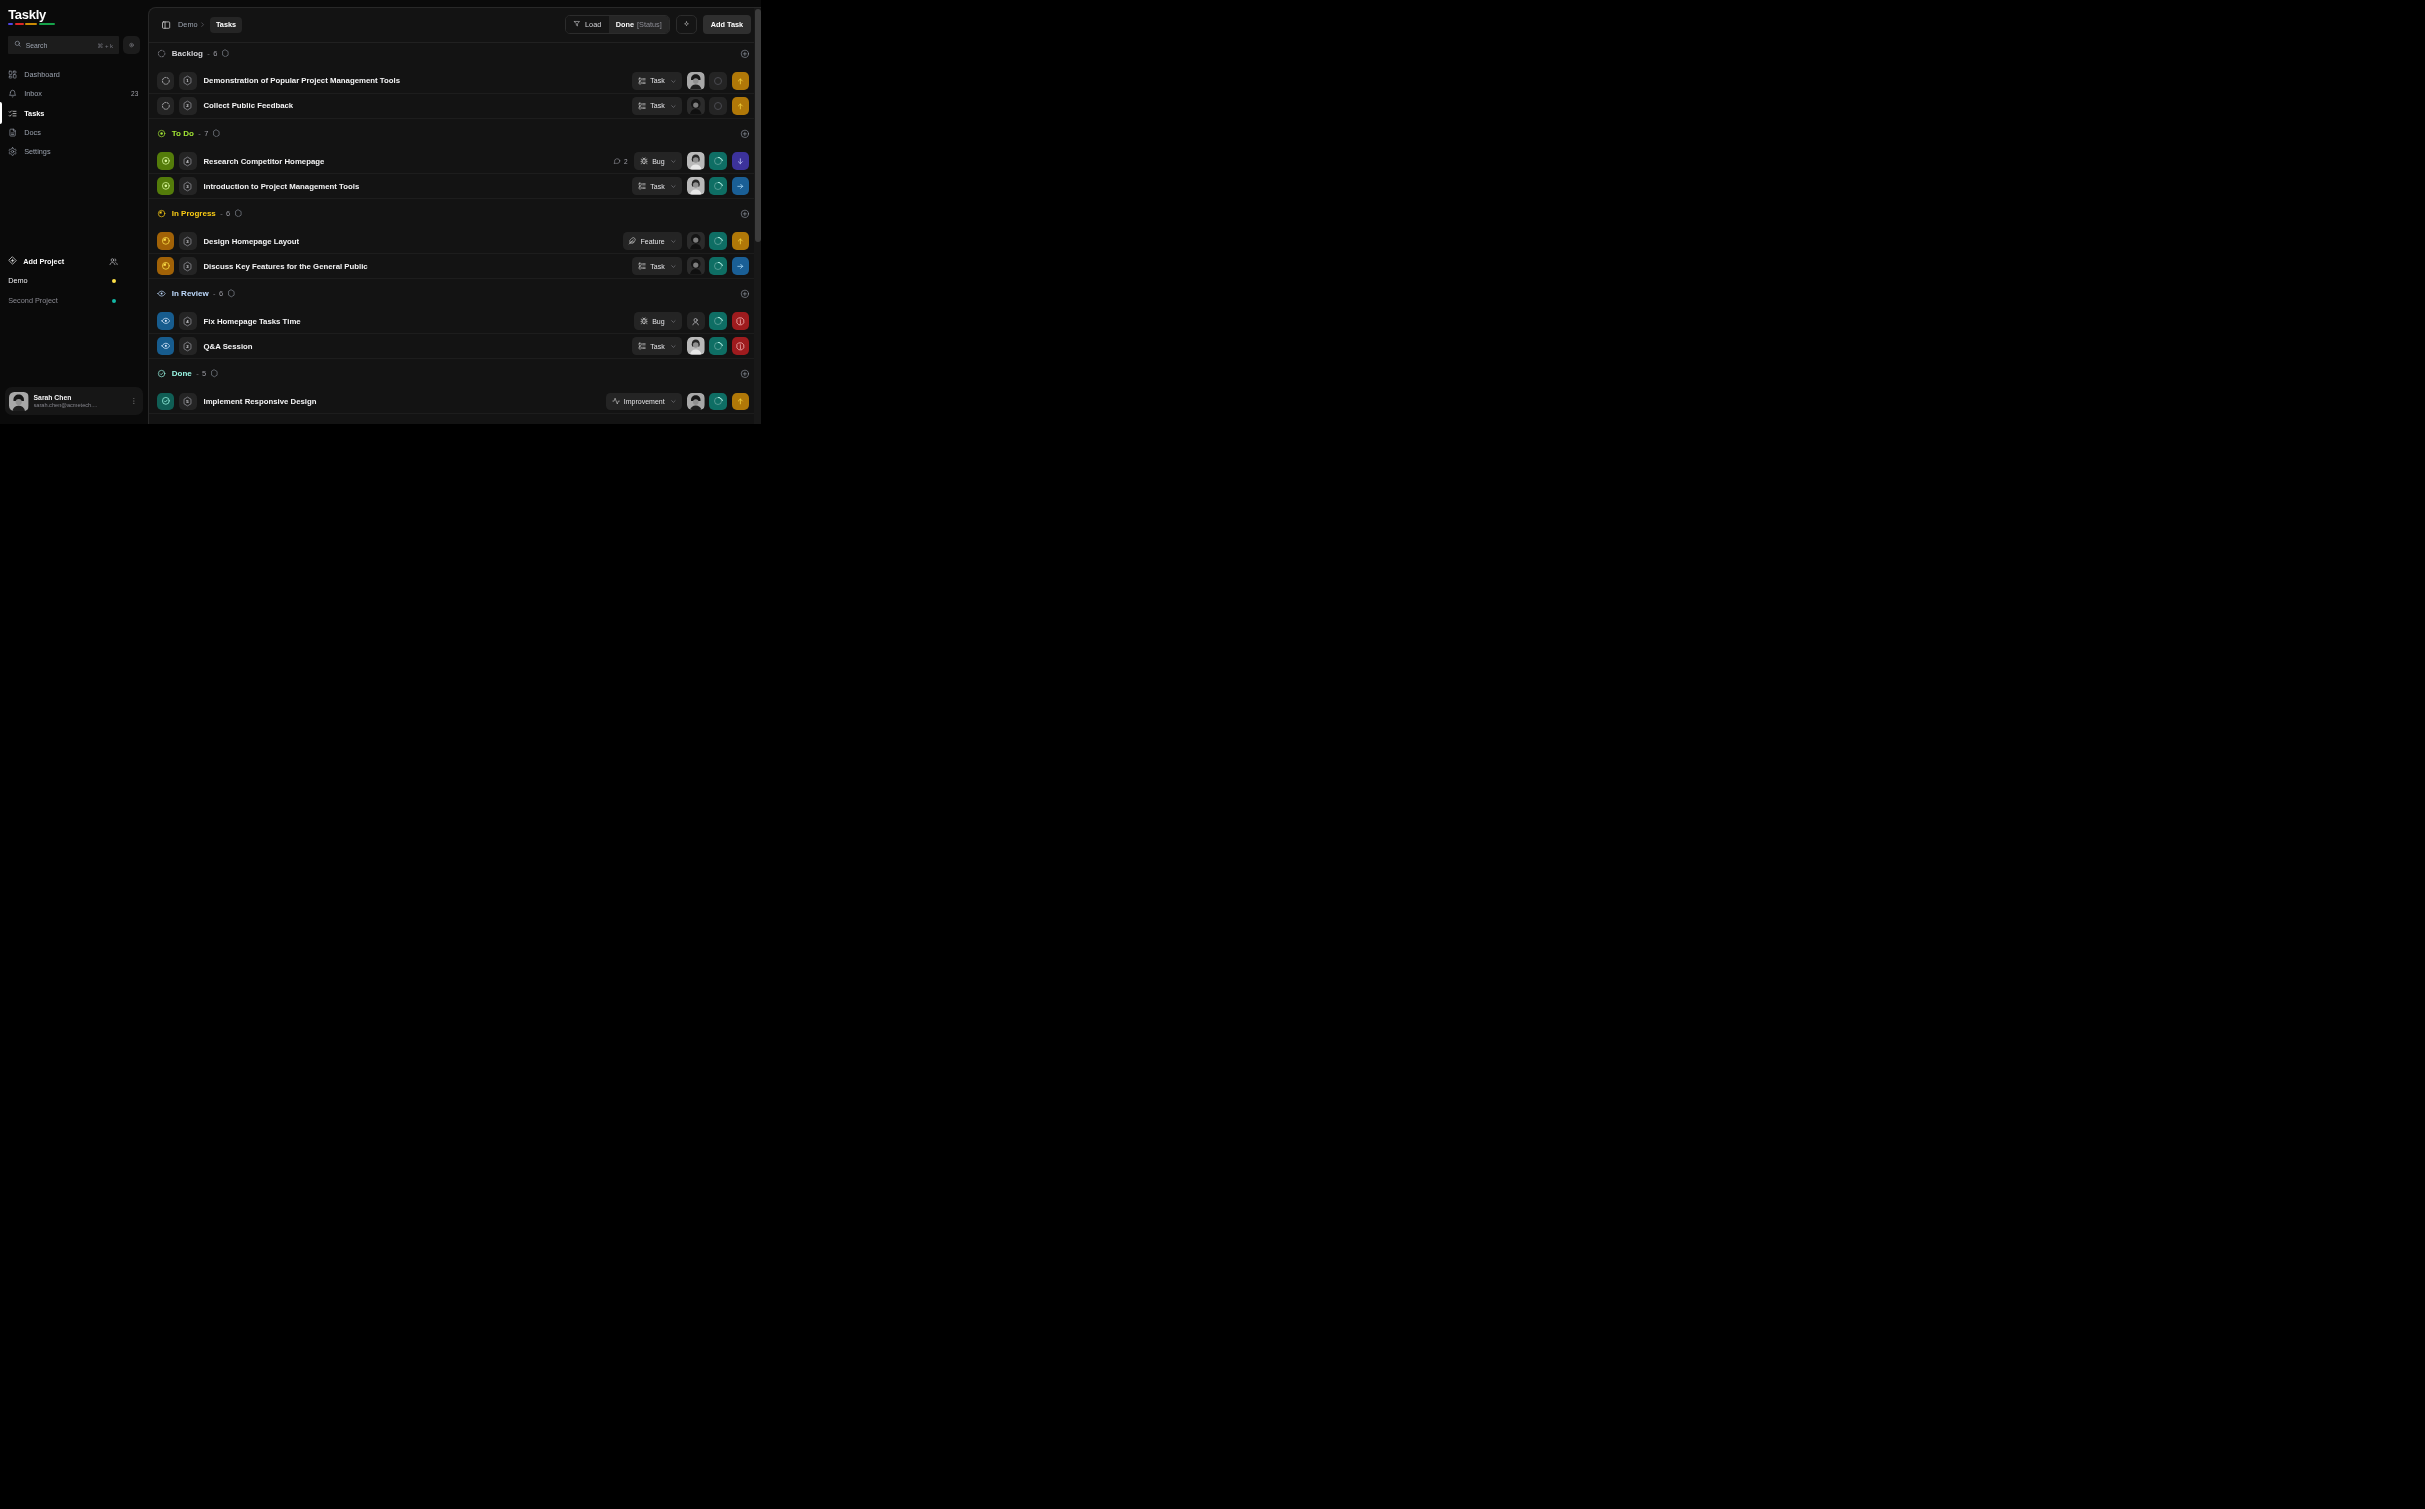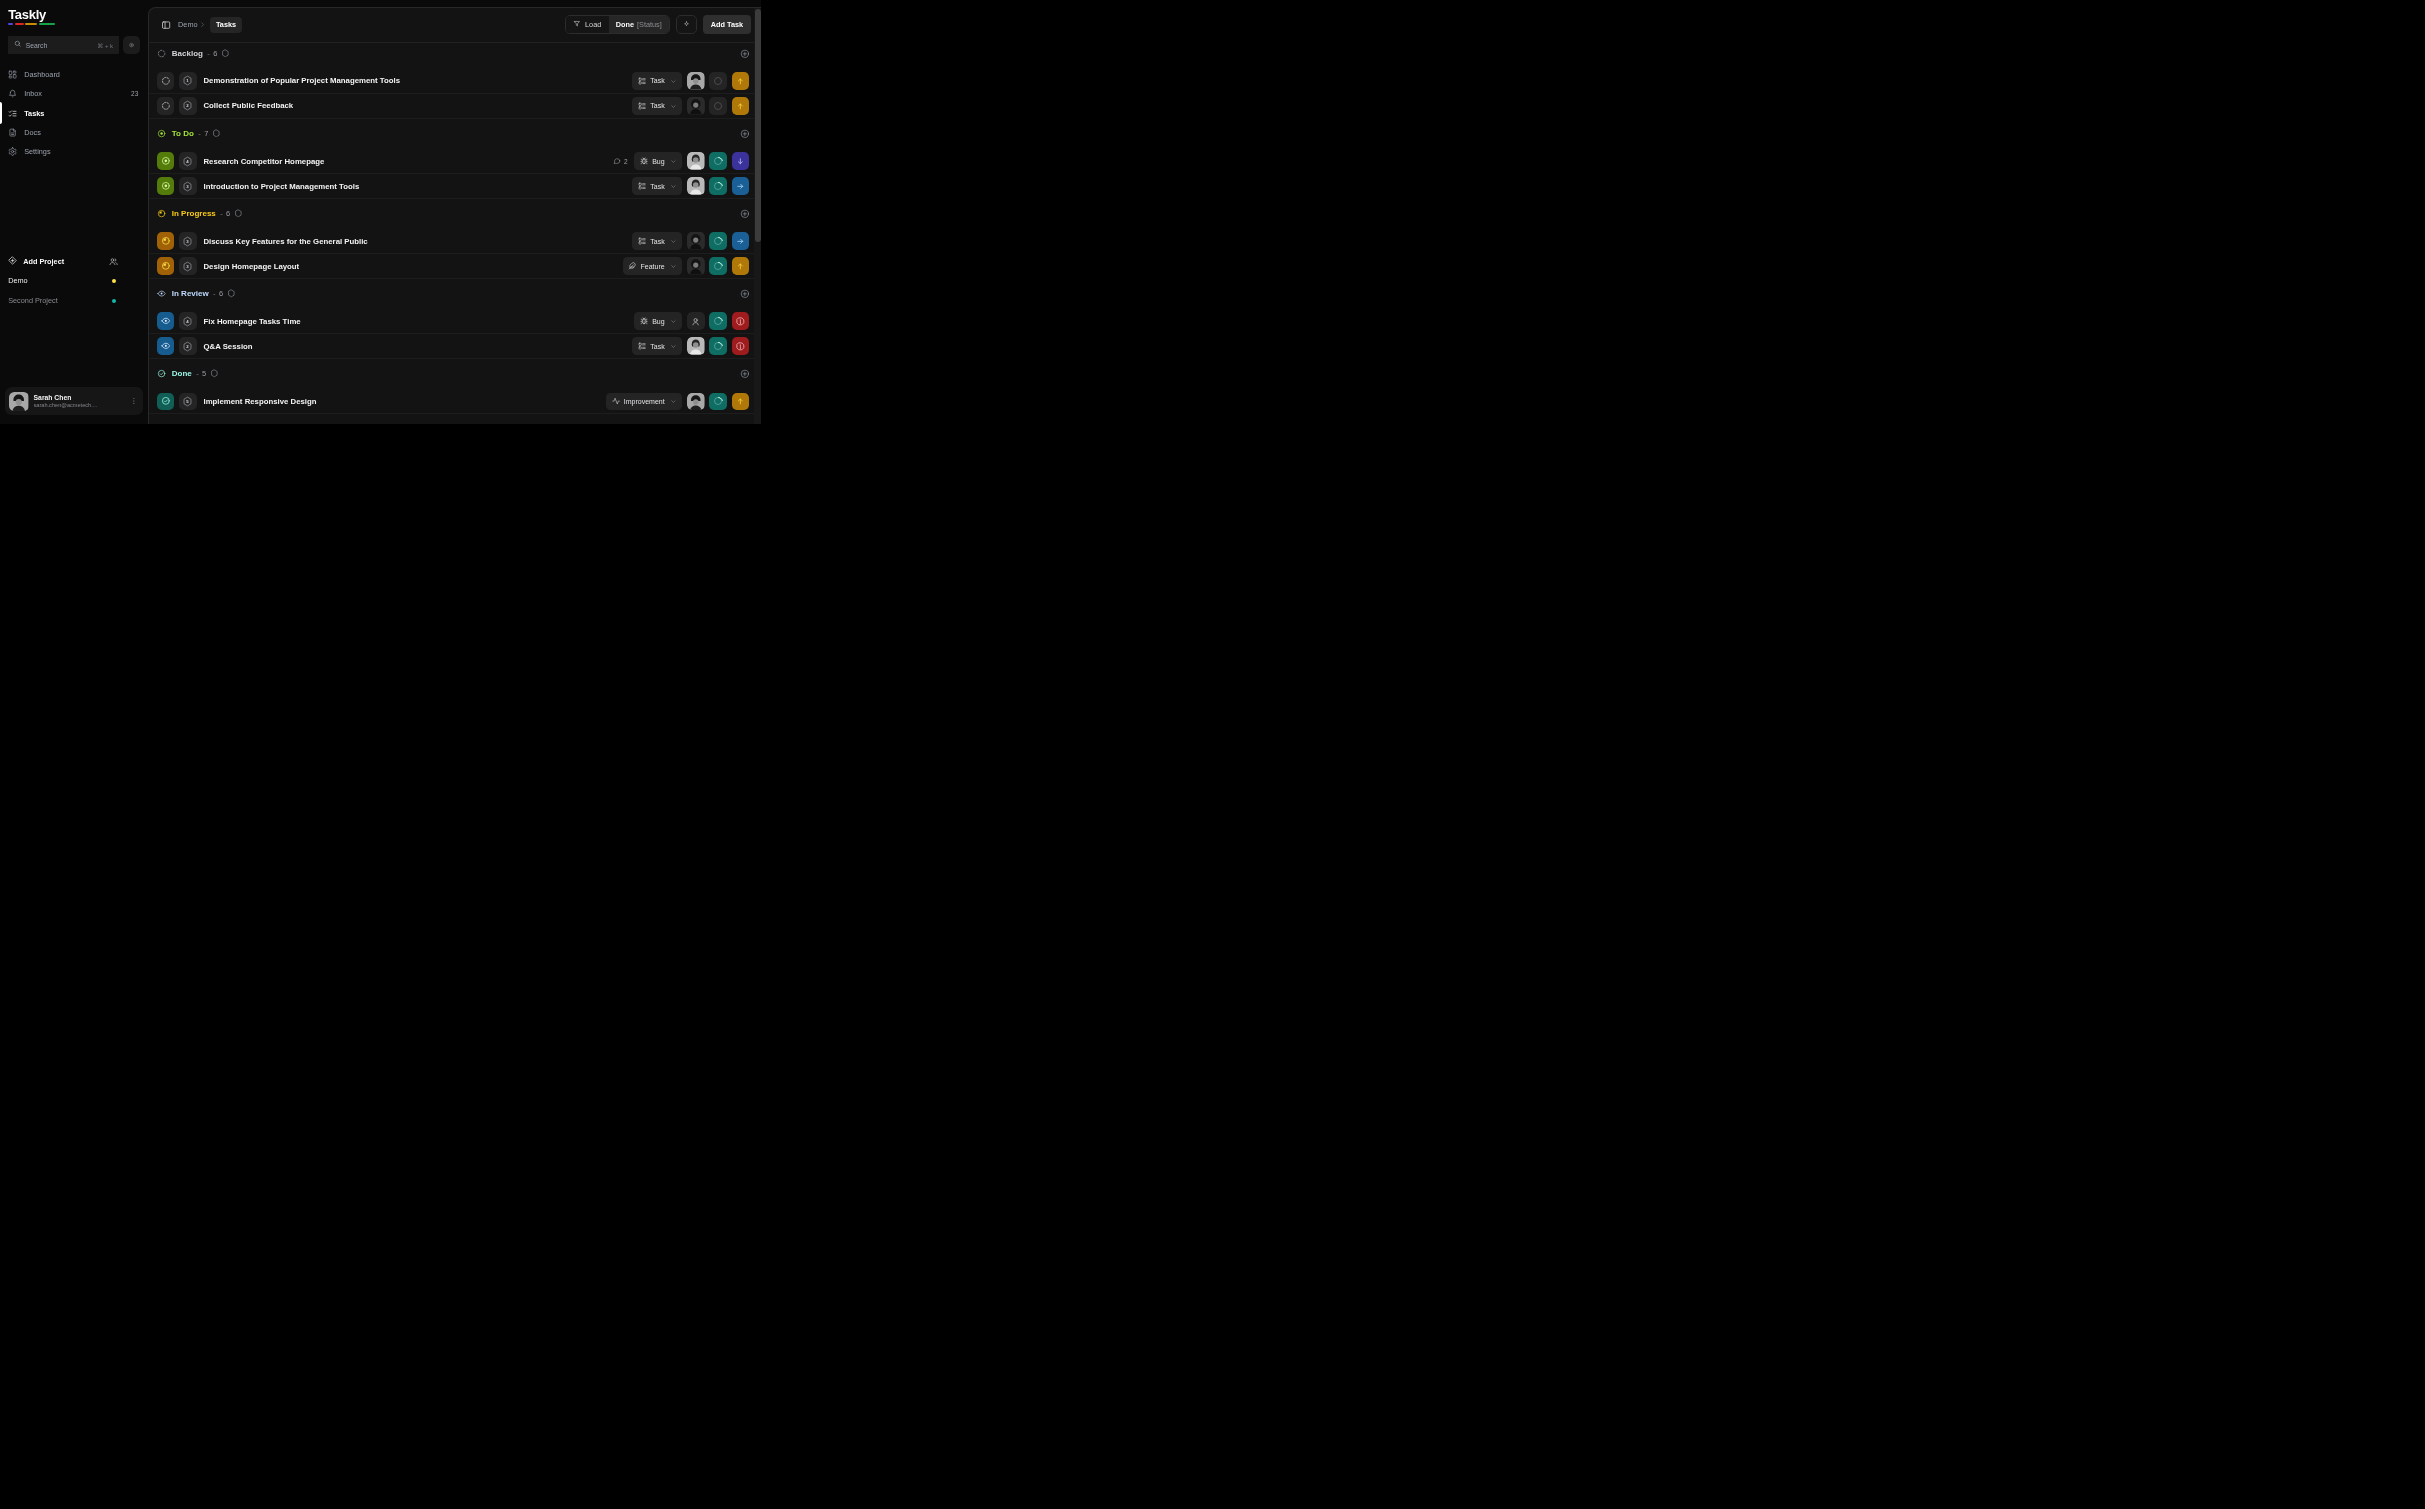--- a/index.html
+++ b/index.html
@@ -537,20 +537,68 @@
                 <circle cx="12" cy="12" r="8.5"></circle>
                 <path d="M12 12V5.8A6.2 6.2 0 0 0 5.8 12Z" fill="currentColor" stroke="none"></path>
               </svg>
             </button>
             <button class="chip chip-priority">
               <svg width="11" height="11" viewBox="0 0 24 24" fill="none" stroke="#a6a6ae" stroke-width="1.4" stroke-linejoin="round">
                 <path d="M12 2.4 19.6 7v10L12 21.6 4.4 17V7Z"></path>
                 <text x="12" y="15.3" text-anchor="middle" font-size="9.5" font-weight="700" fill="#d9d9de" stroke="none">3</text>
               </svg>
             </button>
+            <span class="row-title">Design Homepage Layout</span>
+            <span class="row-spacer"></span>
+            <button class="type-btn">
+              <span class="type-ic">
+                <svg width="8.2" height="8.2" viewBox="0 0 24 24" fill="none" stroke="currentColor" stroke-width="1.6" stroke-linecap="round" stroke-linejoin="round">
+                  <path d="M19.7 12.3a6 6 0 0 0-8.5-8.5L5.5 9.5V18h8.5Z"></path>
+                  <path d="M16 8 3.5 20.5"></path>
+                  <path d="M17 14.5H9"></path>
+                </svg>
+              </span>
+              <span class="type-lbl">Feature</span>
+              <span class="type-chev">
+                <svg width="6.8" height="6.8" viewBox="0 0 24 24" fill="none" stroke="currentColor" stroke-width="2" stroke-linecap="round" stroke-linejoin="round">
+                  <path d="m6 9.5 6 6 6-6"></path>
+                </svg>
+              </span>
+            </button>
+            <button class="chip chip-avatar">
+              <svg width="17.5" height="17.5" viewBox="0 0 24 24">
+                <rect width="24" height="24" fill="#2b2b2b"></rect>
+                <circle cx="12" cy="9.5" r="6.6" fill="#141414"></circle>
+                <circle cx="12" cy="11" r="3.6" fill="#7d7d7d"></circle>
+                <path d="M4 24c.8-5 4-7.5 8-7.5s7.2 2.5 8 7.5Z" fill="#101010"></path>
+              </svg>
+            </button>
+            <button class="chip" style="background:#0e6e64">
+              <span class="ring-t"></span>
+            </button>
+            <button class="chip" style="background:#b07808;color:#fde047">
+              <svg width="8.7" height="8.7" viewBox="0 0 24 24" fill="none" stroke="currentColor" stroke-width="2" stroke-linecap="round" stroke-linejoin="round">
+                <path d="M12 19V5.5"></path>
+                <path d="m6.5 11 5.5-5.5L17.5 11"></path>
+              </svg>
+            </button>
+          </div>
+          <div class="row">
+            <button class="chip" style="background:#a16207;color:#fde047">
+              <svg width="9.7" height="9.7" viewBox="0 0 24 24" fill="none" stroke="currentColor" stroke-width="1.9" stroke-linecap="round" stroke-linejoin="round">
+                <circle cx="12" cy="12" r="8.5"></circle>
+                <path d="M12 12V5.8A6.2 6.2 0 0 0 5.8 12Z" fill="currentColor" stroke="none"></path>
+              </svg>
+            </button>
+            <button class="chip chip-priority">
+              <svg width="11" height="11" viewBox="0 0 24 24" fill="none" stroke="#a6a6ae" stroke-width="1.4" stroke-linejoin="round">
+                <path d="M12 2.4 19.6 7v10L12 21.6 4.4 17V7Z"></path>
+                <text x="12" y="15.3" text-anchor="middle" font-size="9.5" font-weight="700" fill="#d9d9de" stroke="none">3</text>
+              </svg>
+            </button>
             <span class="row-title">Discuss Key Features for the General Public</span>
             <span class="row-spacer"></span>
             <button class="type-btn">
               <span class="type-ic">
                 <svg width="8.2" height="8.2" viewBox="0 0 24 24" fill="none" stroke="currentColor" stroke-width="1.6" stroke-linecap="round" stroke-linejoin="round">
                   <rect x="3" y="3.5" width="6.5" height="6.5" rx="1"></rect>
                   <rect x="3" y="14" width="6.5" height="6.5" rx="1"></rect>
                   <path d="M13.5 5h7.5M13.5 8.5h7.5M13.5 15.5h7.5M13.5 19h7.5"></path>
                 </svg>
               </span>
@@ -569,68 +617,20 @@
                 <path d="M4 24c.8-5 4-7.5 8-7.5s7.2 2.5 8 7.5Z" fill="#101010"></path>
               </svg>
             </button>
             <button class="chip" style="background:#0e6e64">
               <span class="ring-t"></span>
             </button>
             <button class="chip" style="background:#1a5f96;color:#bae6fd">
               <svg width="8.7" height="8.7" viewBox="0 0 24 24" fill="none" stroke="currentColor" stroke-width="2" stroke-linecap="round" stroke-linejoin="round">
                 <path d="M5 12h13.5"></path>
                 <path d="m13 6.5 5.5 5.5-5.5 5.5"></path>
-              </svg>
-            </button>
-          </div>
-          <div class="row">
-            <button class="chip" style="background:#a16207;color:#fde047">
-              <svg width="9.7" height="9.7" viewBox="0 0 24 24" fill="none" stroke="currentColor" stroke-width="1.9" stroke-linecap="round" stroke-linejoin="round">
-                <circle cx="12" cy="12" r="8.5"></circle>
-                <path d="M12 12V5.8A6.2 6.2 0 0 0 5.8 12Z" fill="currentColor" stroke="none"></path>
-              </svg>
-            </button>
-            <button class="chip chip-priority">
-              <svg width="11" height="11" viewBox="0 0 24 24" fill="none" stroke="#a6a6ae" stroke-width="1.4" stroke-linejoin="round">
-                <path d="M12 2.4 19.6 7v10L12 21.6 4.4 17V7Z"></path>
-                <text x="12" y="15.3" text-anchor="middle" font-size="9.5" font-weight="700" fill="#d9d9de" stroke="none">3</text>
-              </svg>
-            </button>
-            <span class="row-title">Design Homepage Layout</span>
-            <span class="row-spacer"></span>
-            <button class="type-btn">
-              <span class="type-ic">
-                <svg width="8.2" height="8.2" viewBox="0 0 24 24" fill="none" stroke="currentColor" stroke-width="1.6" stroke-linecap="round" stroke-linejoin="round">
-                  <path d="M19.7 12.3a6 6 0 0 0-8.5-8.5L5.5 9.5V18h8.5Z"></path>
-                  <path d="M16 8 3.5 20.5"></path>
-                  <path d="M17 14.5H9"></path>
-                </svg>
-              </span>
-              <span class="type-lbl">Feature</span>
-              <span class="type-chev">
-                <svg width="6.8" height="6.8" viewBox="0 0 24 24" fill="none" stroke="currentColor" stroke-width="2" stroke-linecap="round" stroke-linejoin="round">
-                  <path d="m6 9.5 6 6 6-6"></path>
-                </svg>
-              </span>
-            </button>
-            <button class="chip chip-avatar">
-              <svg width="17.5" height="17.5" viewBox="0 0 24 24">
-                <rect width="24" height="24" fill="#2b2b2b"></rect>
-                <circle cx="12" cy="9.5" r="6.6" fill="#141414"></circle>
-                <circle cx="12" cy="11" r="3.6" fill="#7d7d7d"></circle>
-                <path d="M4 24c.8-5 4-7.5 8-7.5s7.2 2.5 8 7.5Z" fill="#101010"></path>
-              </svg>
-            </button>
-            <button class="chip" style="background:#0e6e64">
-              <span class="ring-t"></span>
-            </button>
-            <button class="chip" style="background:#b07808;color:#fde047">
-              <svg width="8.7" height="8.7" viewBox="0 0 24 24" fill="none" stroke="currentColor" stroke-width="2" stroke-linecap="round" stroke-linejoin="round">
-                <path d="M12 19V5.5"></path>
-                <path d="m6.5 11 5.5-5.5L17.5 11"></path>
               </svg>
             </button>
           </div>
         </section>
         <section>
           <div class="sec-head">
             <span class="sec-status" style="color:#bfdbfe">
               <svg width="9.2" height="9.2" viewBox="0 0 24 24" fill="none" stroke="currentColor" stroke-width="1.8" stroke-linecap="round" stroke-linejoin="round">
                 <path d="M2.5 12S6 5.5 12 5.5 21.5 12 21.5 12 18 18.5 12 18.5 2.5 12 2.5 12Z"></path>
                 <circle cx="12" cy="12" r="2.6" fill="currentColor" stroke="none"></circle>

